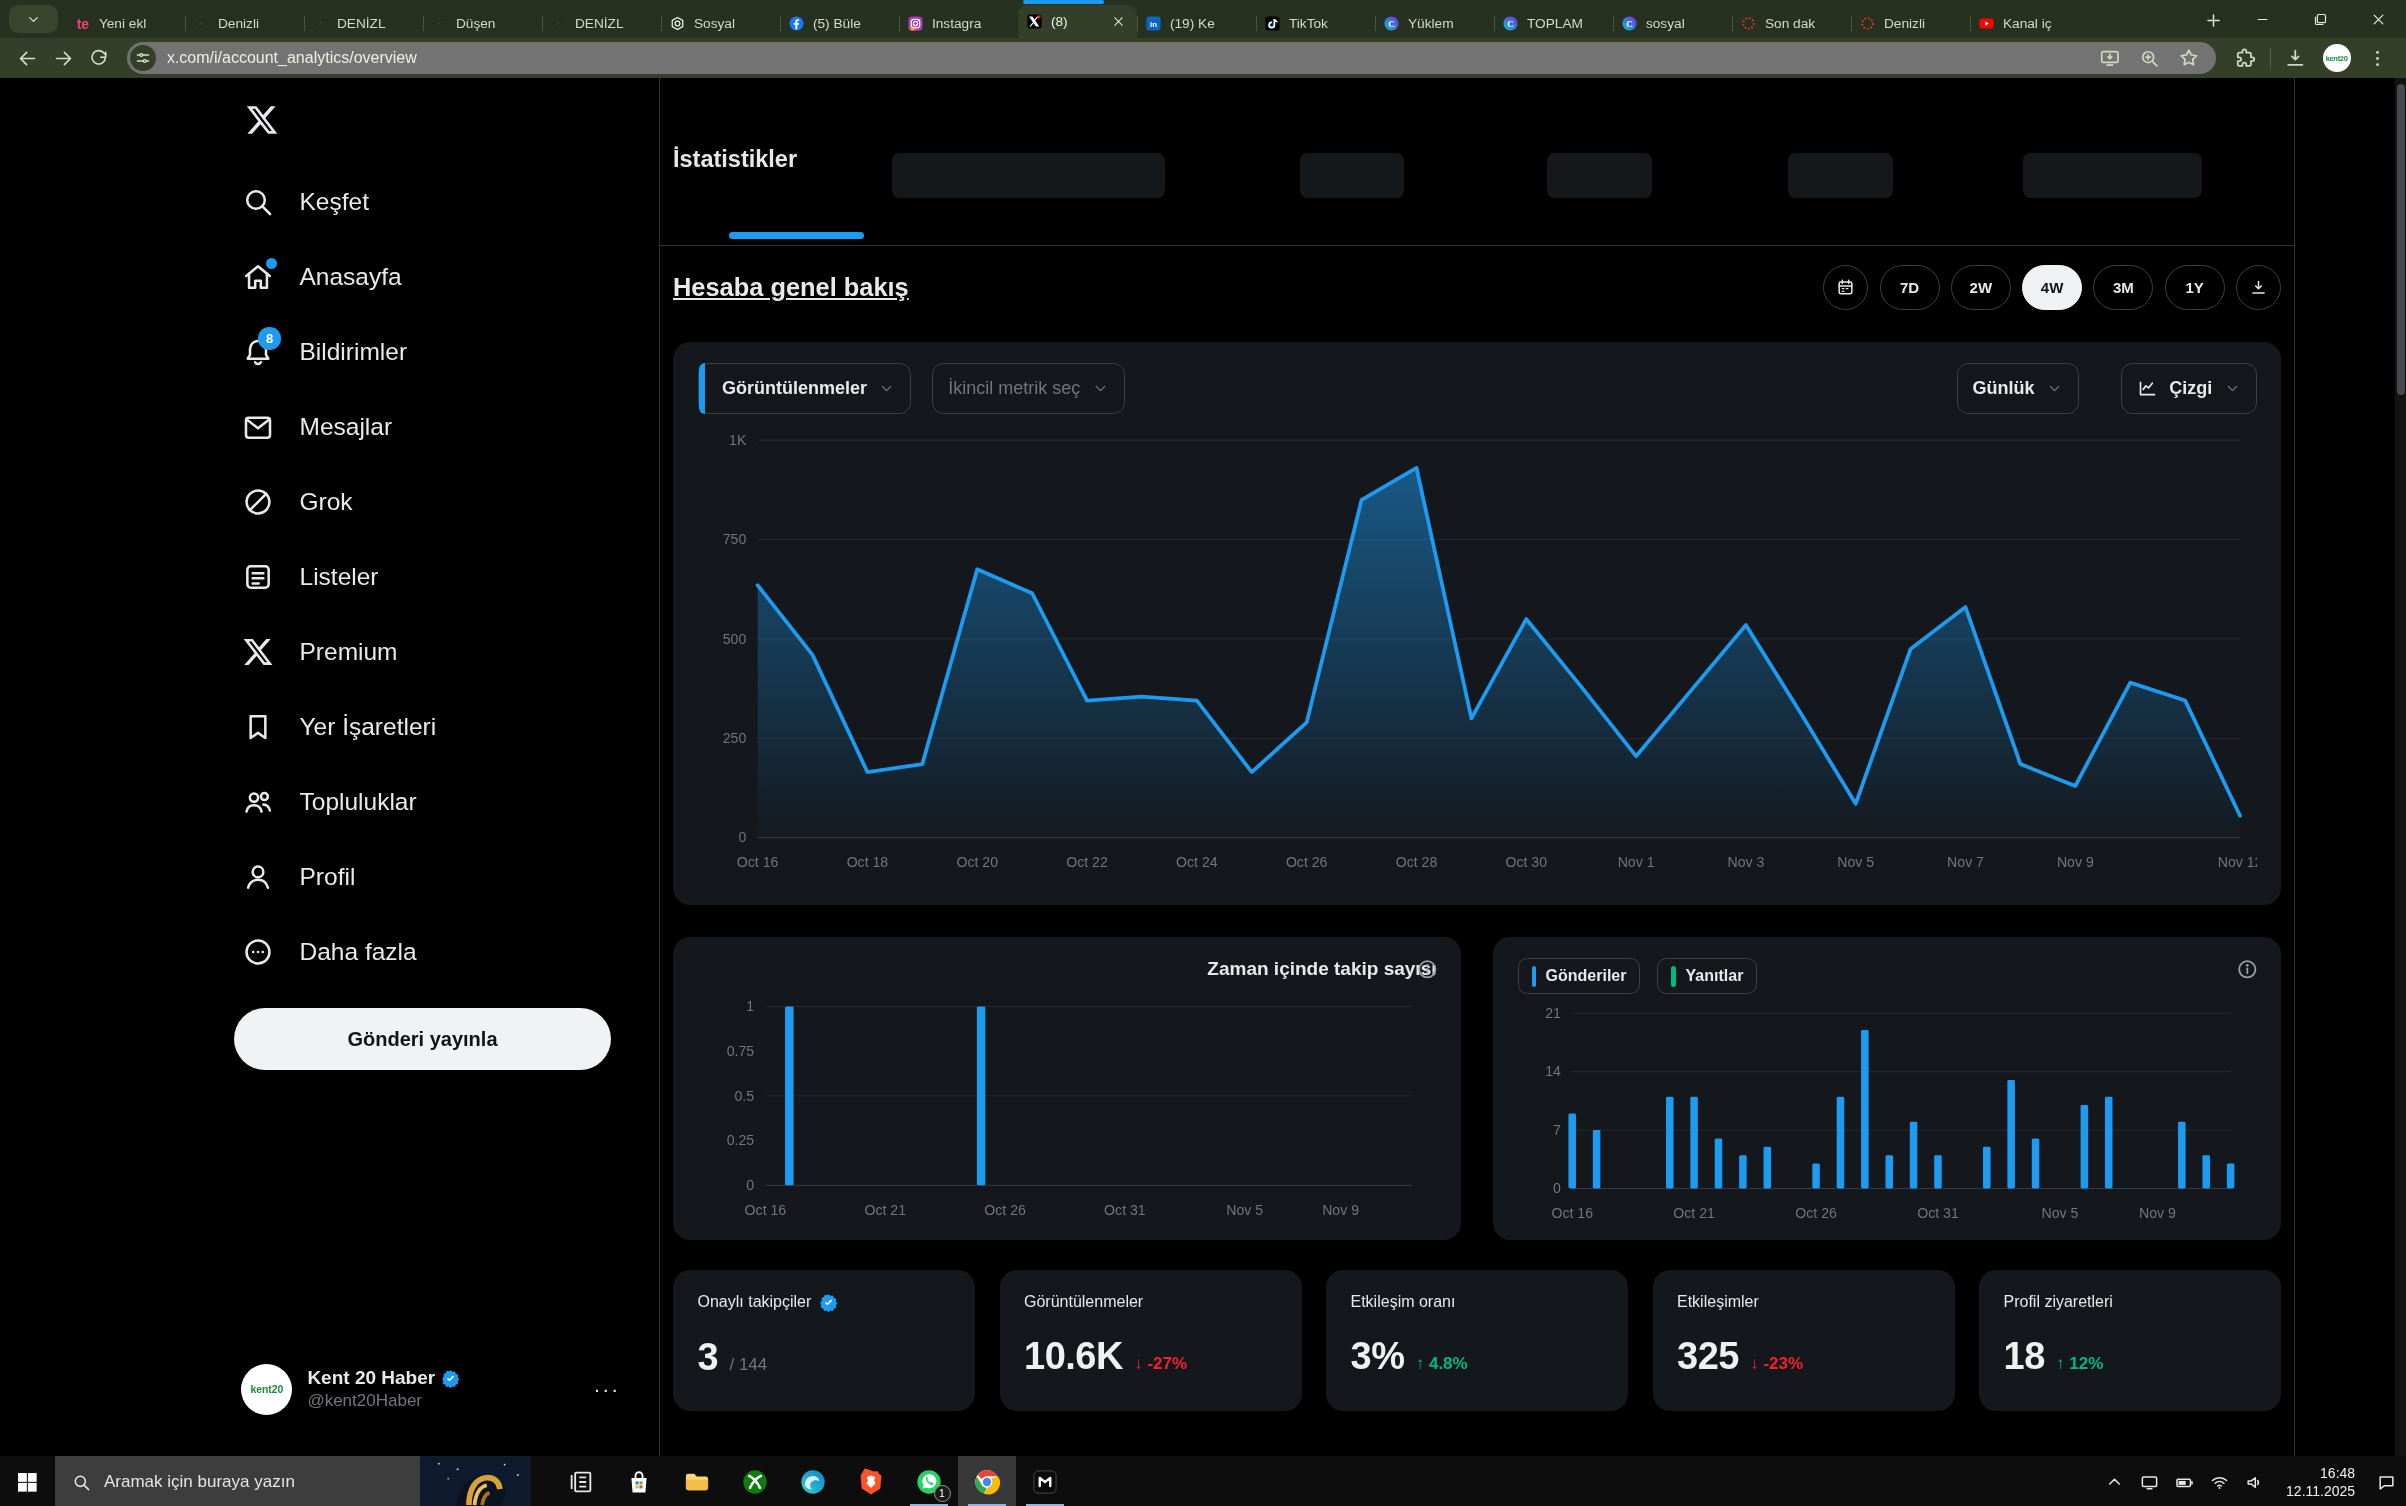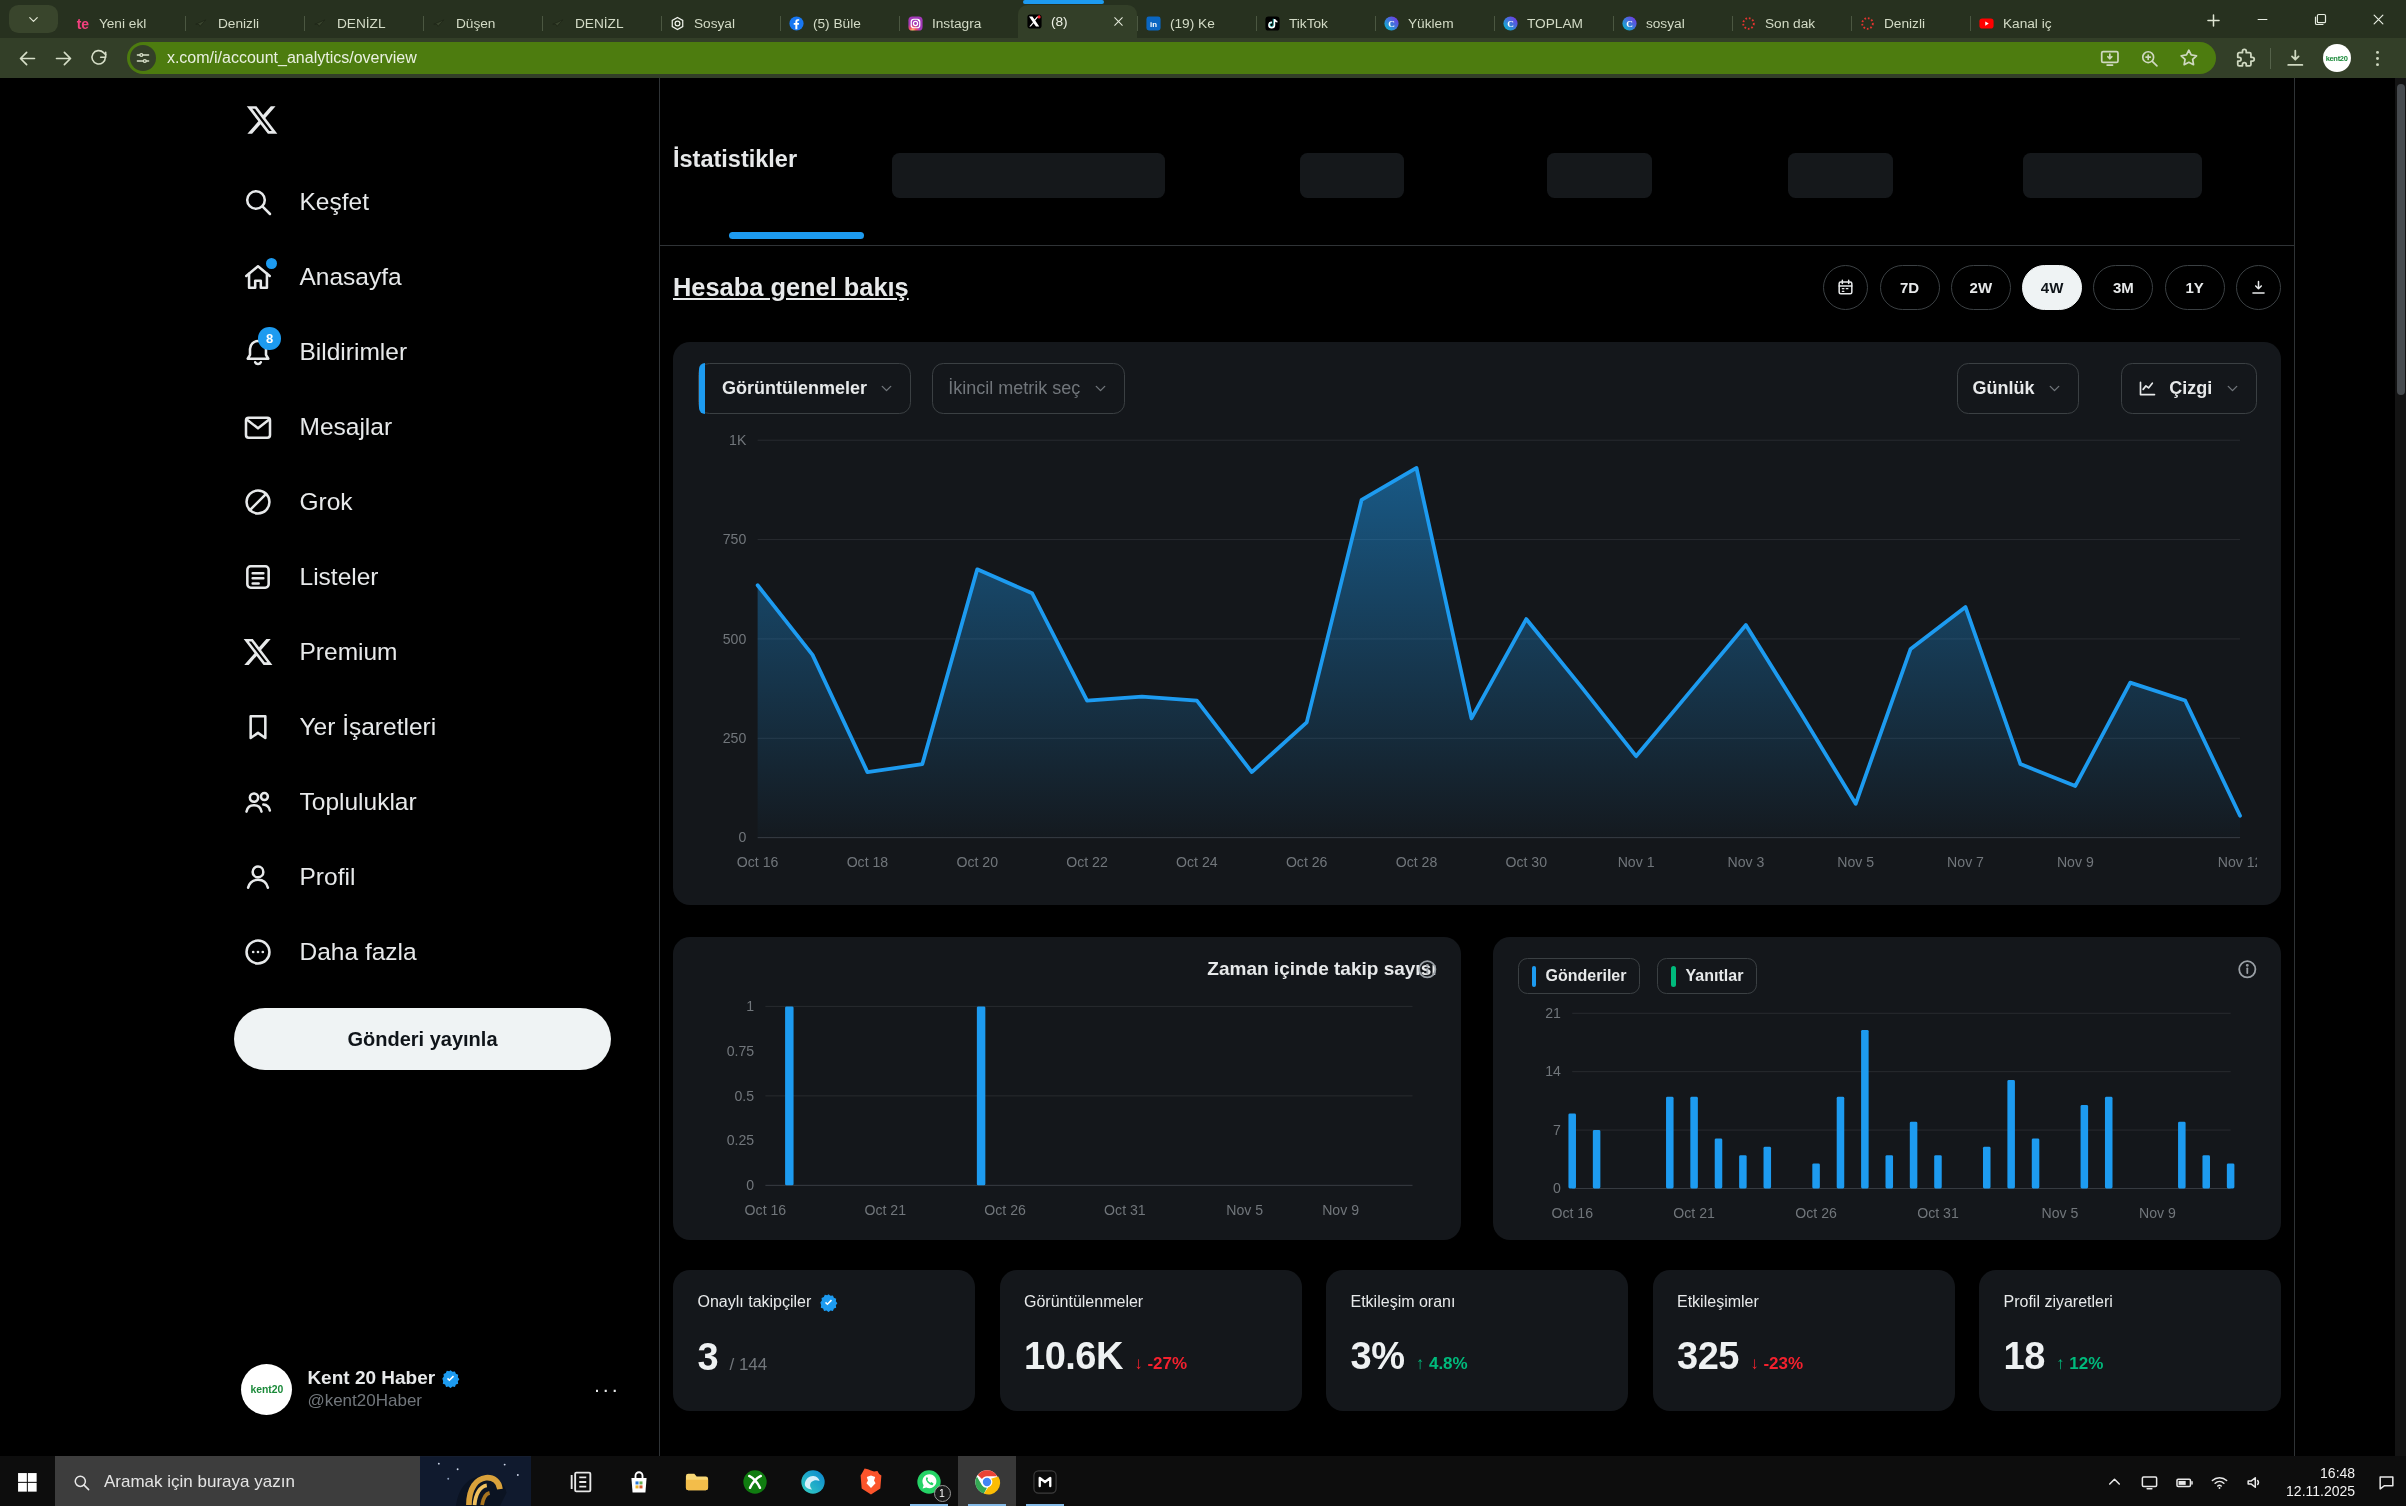--- a/index.html
+++ b/index.html
@@ -20,21 +20,21 @@
   .loadbar { position:absolute; top:-4.7px; left:5.6px; width:68%; height:3.8px; background:#1d9bf0; border-radius:1.9px; }
   .tab-close { width:19px; height:19px; border-radius:50%; display:flex; align-items:center; justify-content:center; color:#e6ebdc; flex:0 0 auto; }
   .fav { width:17px; height:17px; flex:0 0 auto; display:flex; align-items:center; justify-content:center; }
   .fav svg { width:17px; height:17px; }
   .newtab { width:32px; height:32px; margin:0 3.8px 1.9px 5.6px; display:flex; align-items:center; justify-content:center; color:#dfe6d3; flex:0 0 auto; }
   .wincontrols { margin-left:auto; display:flex; align-self:stretch; }
   .winbtn { width:58px; display:flex; align-items:center; justify-content:center; color:#e8ede2; }
 
   .toolbar { height:40px; background:#333f28; display:flex; align-items:center; padding:0 9.4px; }
   .navbtn { width:36px; height:36px; border-radius:50%; display:flex; align-items:center; justify-content:center; color:#d7dfc9; flex:0 0 auto; }
-  .omnibox { flex:1; height:32px; background:#4d7c0f; border-radius:16px; display:flex; align-items:center; margin:0 9.4px; padding:0 7.5px 0 2.8px; min-width:0; }
+  .omnibox { flex:1; height:32px; background:#737373; border-radius:16px; display:flex; align-items:center; margin:0 9.4px; padding:0 7.5px 0 2.8px; min-width:0; }
   .site-chip { width:26px; height:26px; border-radius:50%; background:#333f28; display:flex; align-items:center; justify-content:center; color:#d9e1ca; margin-right:11.3px; flex:0 0 auto; }
   .url { color:#eaf0e1; font-size:16px; flex:1; white-space:nowrap; overflow:hidden; }
   .omni-ic, .tb-ic { width:24.5px; height:24.5px; color:#cfd8c0; margin:0 7.5px; flex:0 0 auto; display:flex; align-items:center; justify-content:center; }
   .tb-sep { width:0.9px; height:21px; background:#55624a; margin:0 4.7px; }
   .avatar-chip { width:28px; height:28px; border-radius:50%; background:#fff; display:flex; align-items:center; justify-content:center;
                  color:#1b8a3a; font-weight:800; font-size:7.5px; margin:0 7.5px; letter-spacing:-0.3px; }
 
   
   .content { position:relative; height:1378px; background:#000; color:#e7e9ea; }
   .vscroll { position:absolute; right:0; top:0; width:12.2px; height:100%; background:#131313; }

